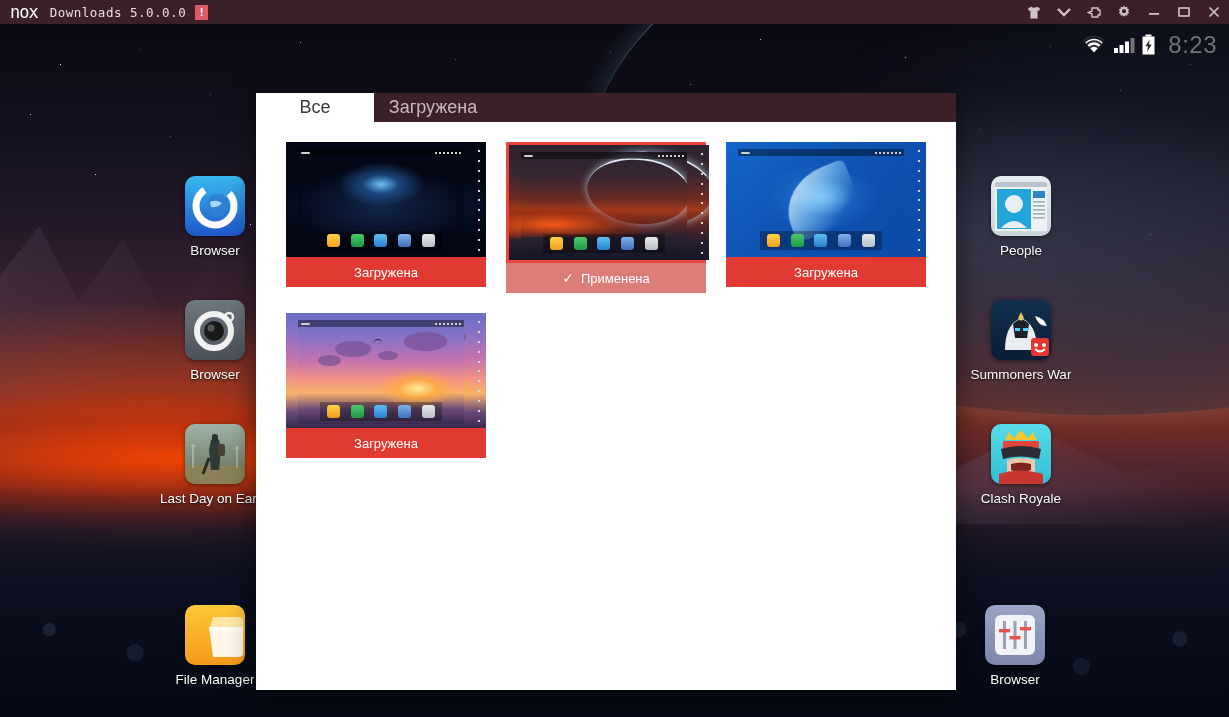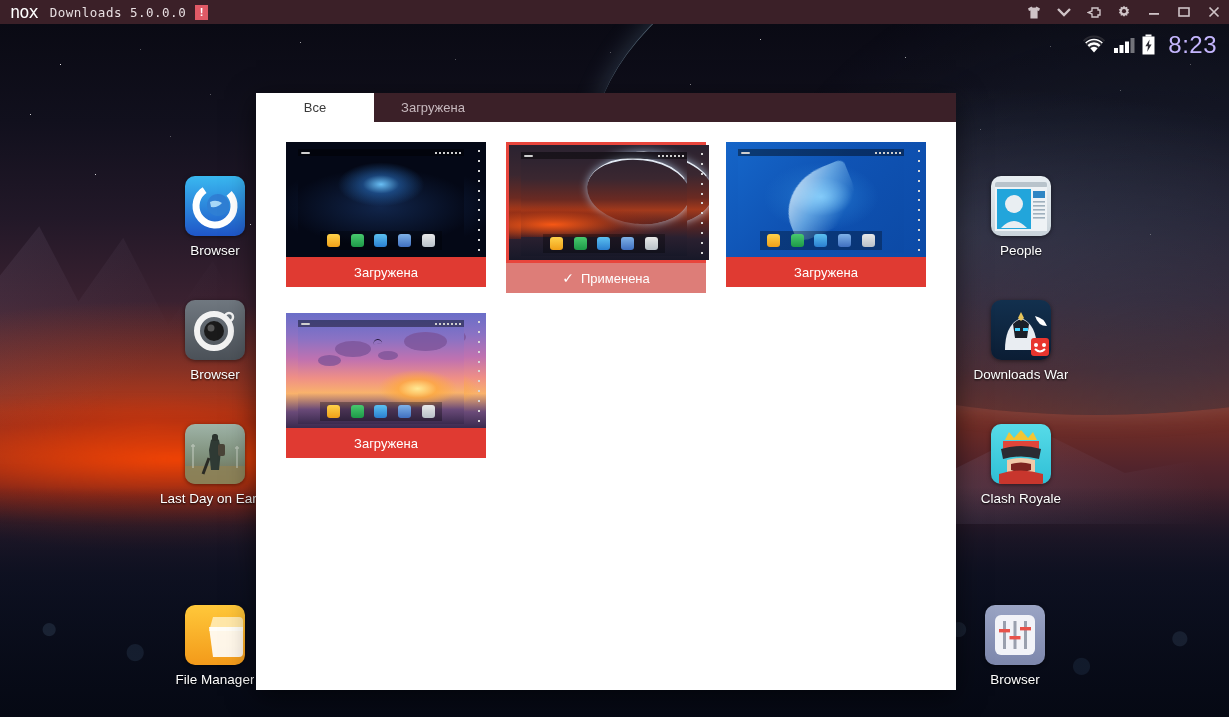--- a/index.html
+++ b/index.html
@@ -96,21 +96,21 @@
       radial-gradient(circle at 96% 66%, rgba(30,40,58,.7) 7px, transparent 8px);
   }
 
   
   .statusbar {
     position: absolute; right: 0; top: 24px; width: 1229px; height: 42px;
     display: flex; align-items: center; justify-content: flex-end;
     padding-right: 12px; z-index: 5; gap: 6px;
   }
   .sb-time {
-    color: #c4b5fd; font-size: 24px; font-family: "Liberation Sans", sans-serif;
+    color: #737373; font-size: 24px; font-family: "Liberation Sans", sans-serif;
     margin-left: 6px; letter-spacing: .5px;
   }
 
   
   .app {
     position: absolute; width: 110px; display: flex; flex-direction: column;
     align-items: center; z-index: 4;
   }
   .app .tile {
     width: 60px; height: 60px; border-radius: 10px; overflow: hidden;
@@ -150,21 +150,21 @@
   .dlg-ctrls > div {
     width: 28px; height: 32px; display: flex; align-items: center;
     justify-content: center; color: #d2c6ca; font-size: 13px;
   }
 
   .tabbar {
     height: 29px; background: #3b2028; display: flex; flex: 0 0 29px;
   }
   .tab {
     min-width: 118px; display: flex; align-items: center; justify-content: center;
-    font-size: 13px; color: #c7b9be; cursor: pointer;
+    font-size: 18px; color: #c7b9be; cursor: pointer;
   }
   .tab.active { background: #ffffff; color: #3a3a3a; }
 
   .dlg-body {
     flex: 1 1 auto; background: #ffffff; overflow: hidden; position: relative;
     padding: 20px 30px;
   }
   .grid { display: flex; flex-wrap: wrap; gap: 20px; }
 
   .card { width: 200px; cursor: pointer; position: relative; }
@@ -440,21 +440,21 @@
             <rect x="24" y="28" width="5" height="3" fill="#46d3ff"></rect>
             <rect x="32" y="28" width="5" height="3" fill="#46d3ff"></rect>
             <path d="M30 12 l3 6 -3 3 -3 -3 z" fill="#e8c55a"></path>
             <path d="M44 16 q9 2 12 10 q-9 0 -12 -10z" fill="#ffffff"></path>
             <rect x="40" y="38" width="18" height="18" rx="3" fill="#e8352e"></rect>
             <circle cx="45" cy="45" r="2" fill="#fff"></circle>
             <circle cx="53" cy="45" r="2" fill="#fff"></circle>
             <path d="M44 49 q5 5 10 0" stroke="#fff" stroke-width="2" fill="none"></path>
           </svg>
         </div>
-        <div class="lbl">Downloads War</div>
+        <div class="lbl">Summoners War</div>
       </div>
       <div class="app" style="left: 966px; top: 424px;">
         <div class="tile">
           <div class="ic-cr" style="position:absolute;inset:0"></div>
           <svg viewBox="0 0 60 60" style="position:absolute;inset:0">
             <path d="M14 16 l4 -8 5 6 7 -8 7 8 5 -6 4 8 z" fill="#f2c533"></path>
             <path d="M12 17 h36 v8 h-36 z" fill="#e0453a"></path>
             <path d="M10 25 q20 -6 40 0 l-2 10 q-18 -5 -36 0 z" fill="#2b2b33"></path>
             <path d="M16 36 q14 -4 28 0 v12 q-14 5 -28 0 z" fill="#f0c9a8"></path>
             <path d="M20 40 q10 -3 20 0 v6 q-10 4 -20 0 z" fill="#7d2420"></path>

